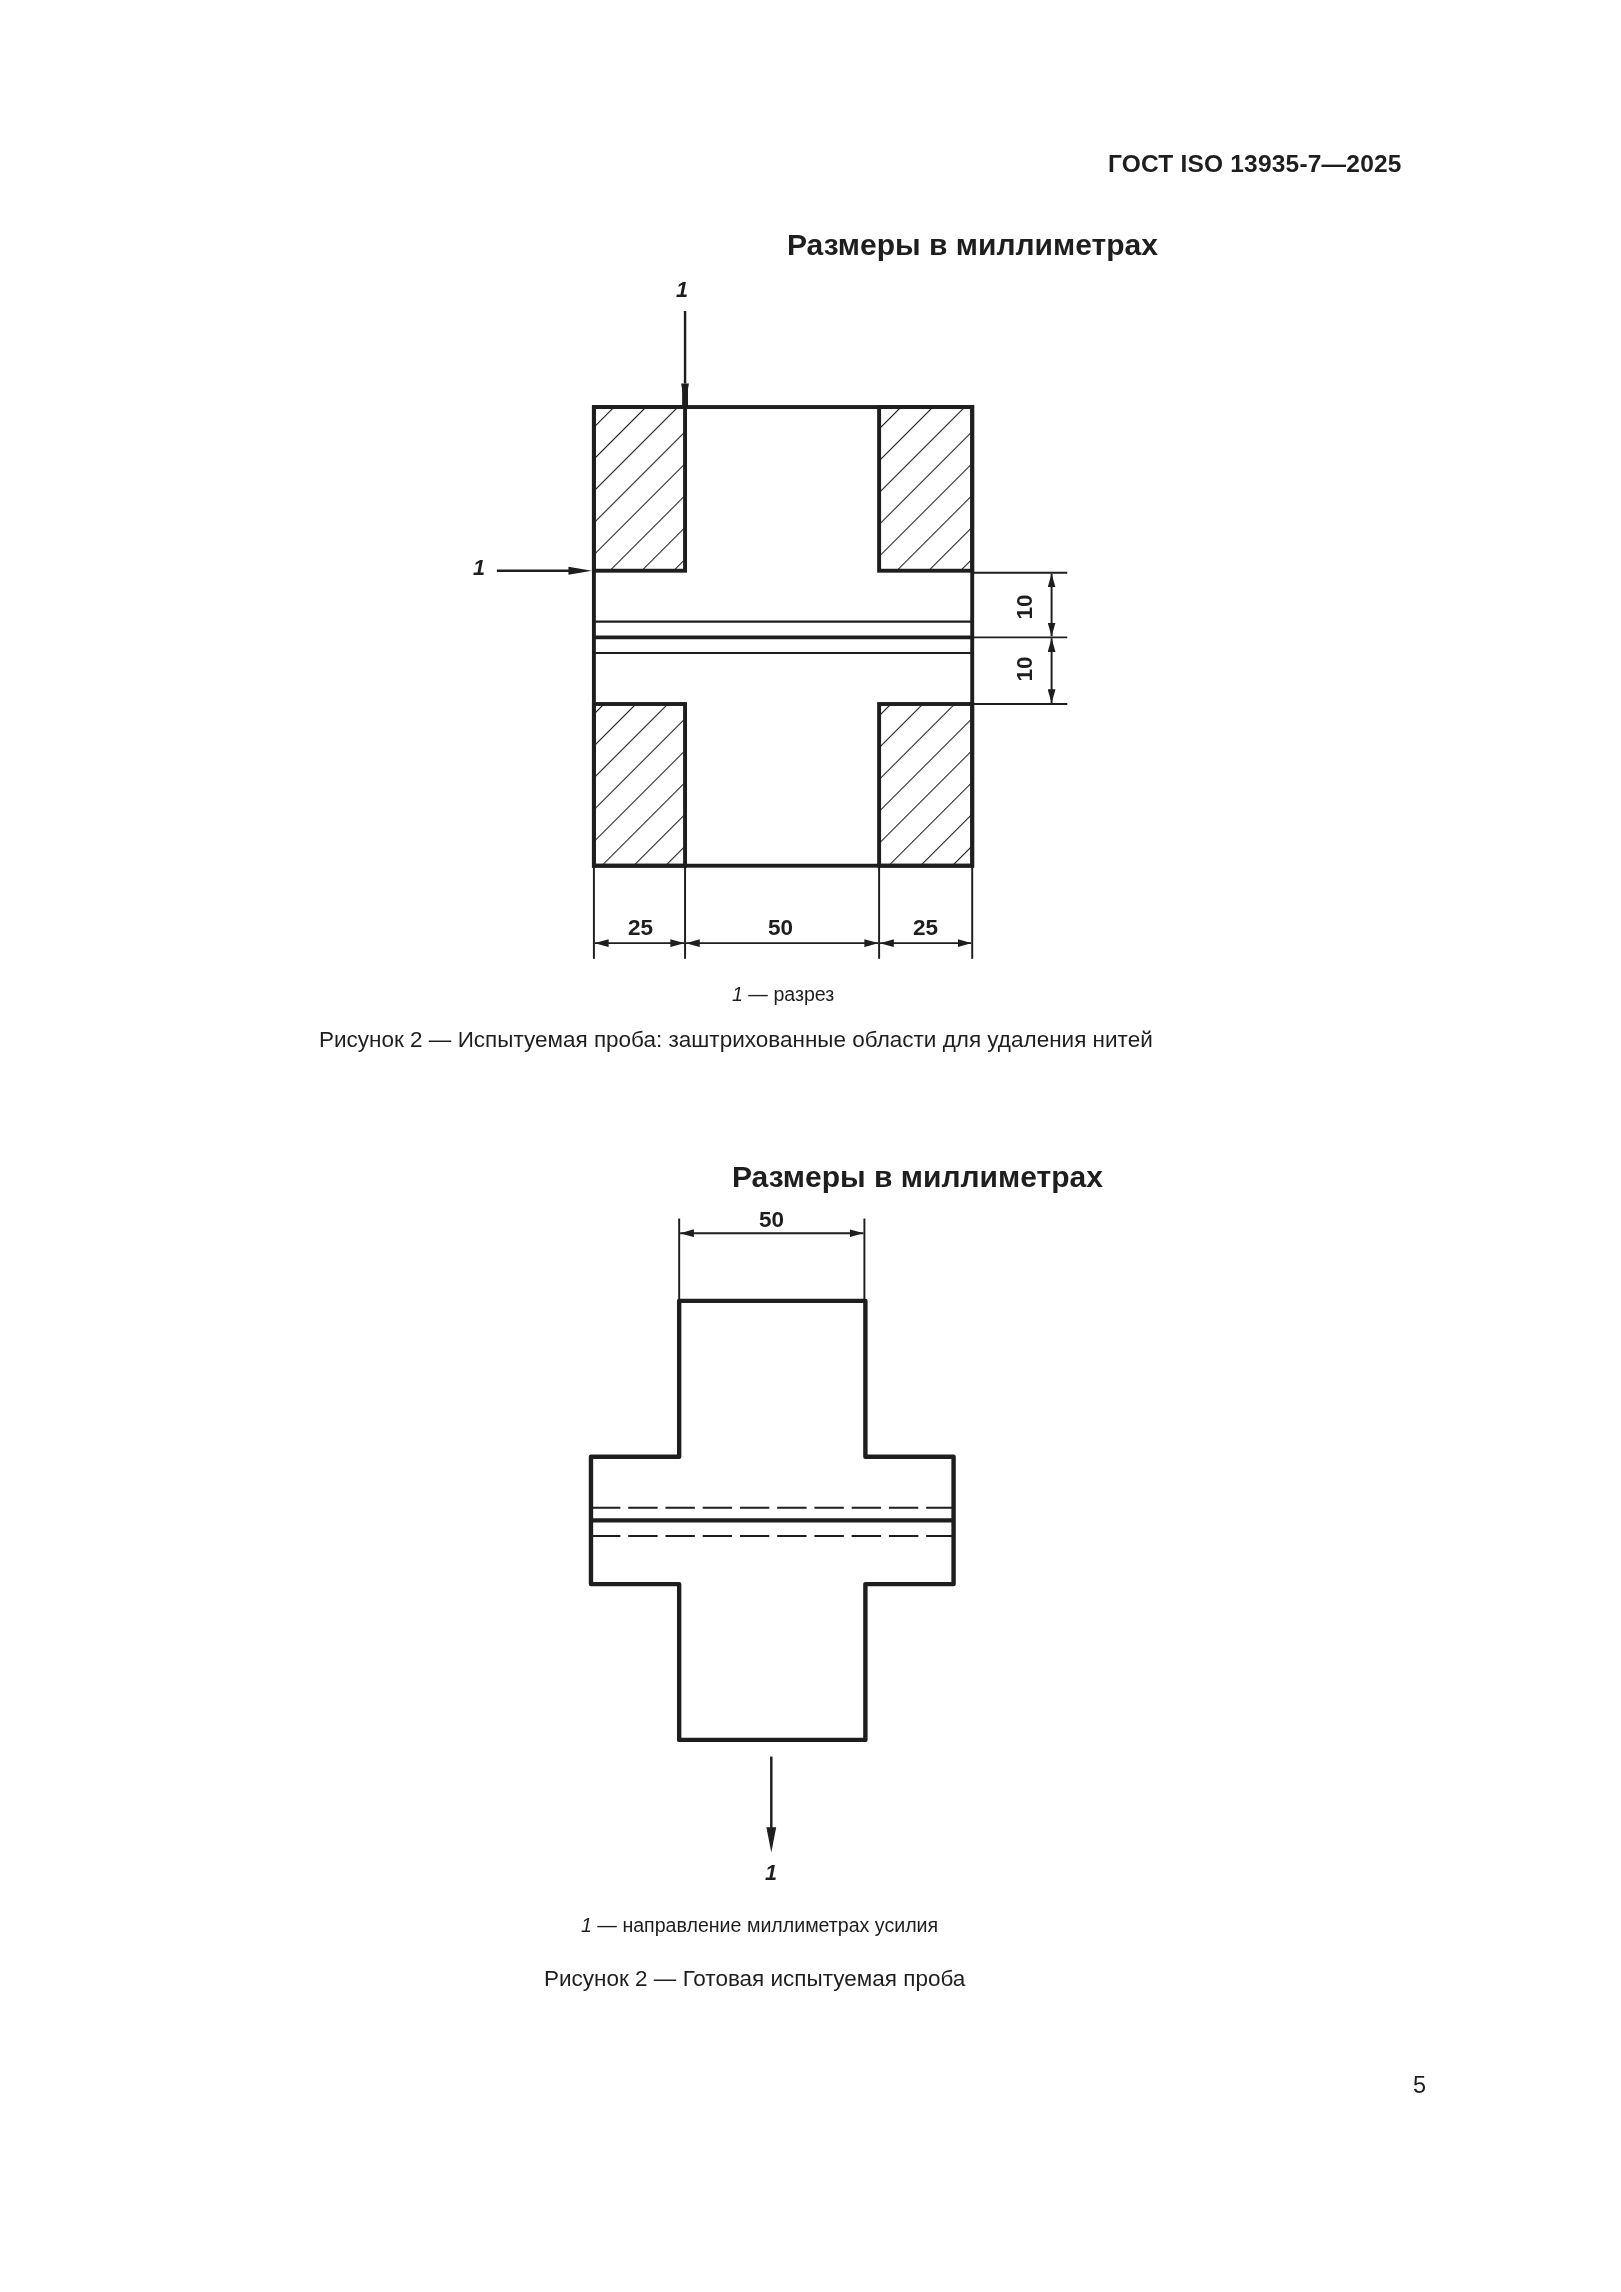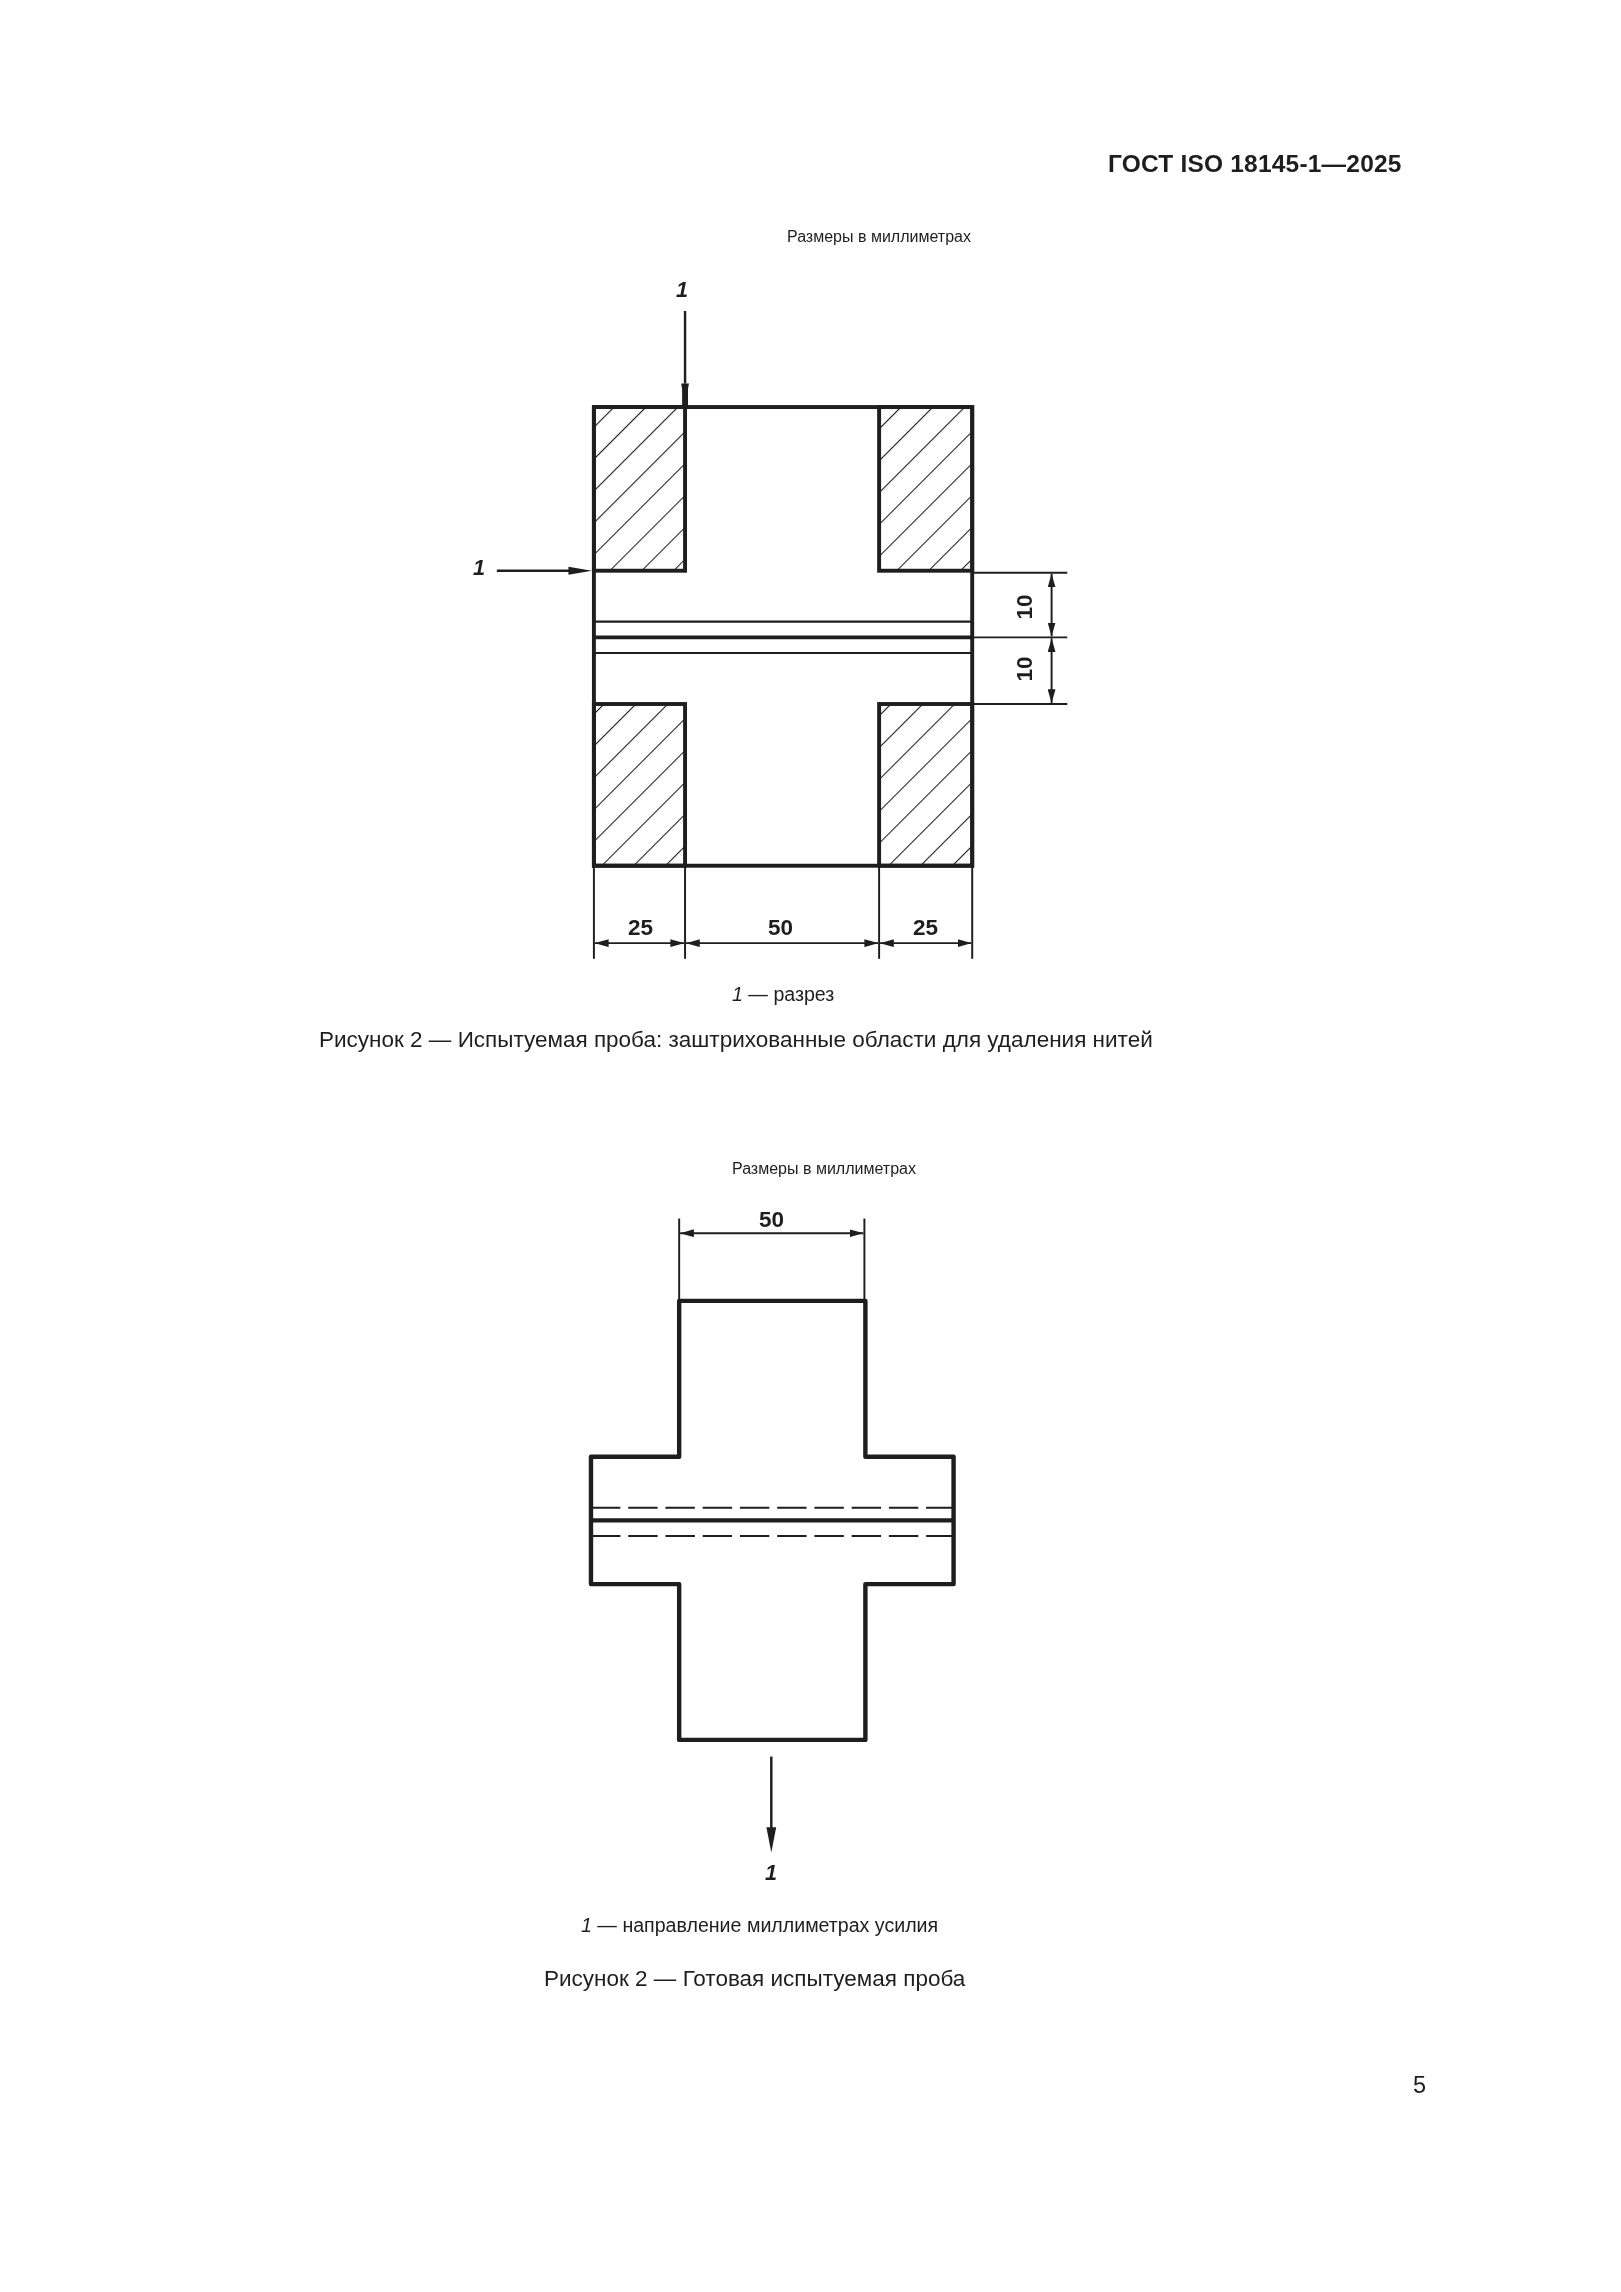--- a/index.html
+++ b/index.html
@@ -1,36 +1,36 @@
 <!DOCTYPE html>
 <html><head>
 <meta charset="utf-8">
 <style>
   html, body { margin: 0; padding: 0; background: #ffffff; }
   body { width: 1621px; height: 2293px; position: relative; overflow: hidden;
          font-family: "Liberation Sans", sans-serif; color: #1e1e1e; }
   .abs { position: absolute; white-space: nowrap; }
   .doc-id { left: 1108px; top: 150px; font-size: 24.5px; font-weight: bold; letter-spacing: 0.2px; }
-  .units { font-size: 16px; }
+  .units { font-size: 30px; font-weight: bold; }
   .units-2 { left: 787px; top: 228px; }
   .units-3 { left: 732px; top: 1160px; }
   .legend { font-size: 19.6px; }
   .legend .num { font-style: italic; }
   .legend-2 { left: 732px; top: 983px; }
   .legend-3 { left: 581px; top: 1914px; }
   .caption { font-size: 22.5px; }
   .caption-2 { left: 319px; top: 1027px; }
   .caption-3 { left: 544px; top: 1966px; }
   .page-num { left: 1413px; top: 2072px; font-size: 23.5px; }
   svg.drawing { position: absolute; left: 0; top: 0; }
 </style>
 </head>
 <body>
 
-<div class="abs doc-id">ГОСТ ISO 18145-1—2025</div>
+<div class="abs doc-id">ГОСТ ISO 13935-7—2025</div>
 
 <div class="abs units units-2">Размеры в миллиметрах</div>
 
 <svg class="drawing" width="1621" height="2293" viewBox="0 0 1654 2339">
   <defs>
     <pattern id="hatch" patternUnits="userSpaceOnUse" width="23" height="23" patternTransform="rotate(45)">
       <line x1="0" y1="0" x2="0" y2="23" stroke="#1e1e1e" stroke-width="2.2"></line>
     </pattern>
     <marker id="arrowEnd" markerWidth="14" markerHeight="8" refX="14" refY="4" orient="auto" markerUnits="userSpaceOnUse">
       <path d="M0,0 L14,4 L0,8 Z" fill="#1e1e1e"></path>

